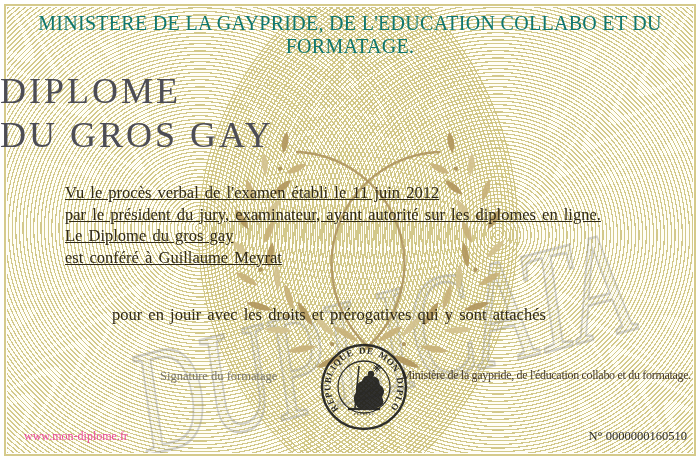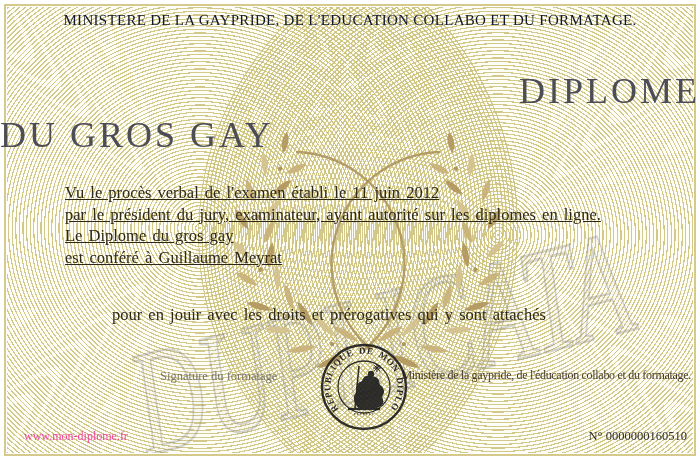--- a/index.html
+++ b/index.html
@@ -29,24 +29,24 @@
   .watermark{position:absolute;left:-7px;top:-7px;pointer-events:none;}
   .watermark text{
     font-family:"Liberation Serif",serif;font-style:italic;font-size:150px;
     fill:rgba(160,160,160,0.06);stroke:#8a8a8a;stroke-opacity:0.35;stroke-width:2.5px;
   }
 
   .wreath{position:absolute;left:0;top:0;z-index:3;pointer-events:none;}
 
   .txt{position:absolute;z-index:4;}
 
-  .header-line{left:0;right:0;top:12px;text-align:center;font-size:15px;
-    letter-spacing:0.3px;color:#0f172a;}
+  .header-line{left:0;right:0;top:12px;text-align:center;font-size:20px;
+    letter-spacing:0.3px;color:#0f766e;}
 
-  .title-line1{left:0;right:0;top:70px;text-align:right;font-size:36px;
+  .title-line1{left:0;right:0;top:70px;text-align:left;font-size:36px;
     letter-spacing:3px;color:#4d4d55;}
   .title-line2{left:0;right:0;top:114px;text-align:left;font-size:36px;
     letter-spacing:3px;color:#4d4d55;}
 
   .body-block{left:65px;top:182px;font-size:16.5px;line-height:21.5px;
     color:#2f2817;word-spacing:2px;text-decoration:underline;}
 
   .rights-line{left:112px;top:305px;font-size:16.5px;color:#2f2817;word-spacing:2px;}
 
   .signature-label{left:160px;top:369px;font-size:12.5px;color:#787468;}

